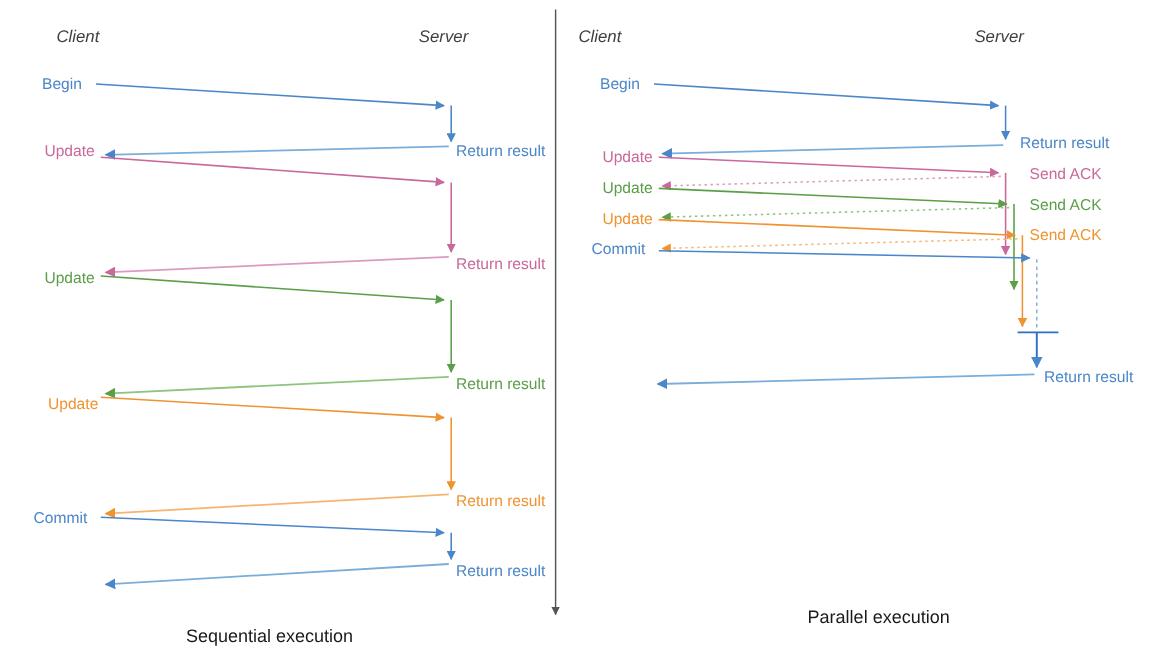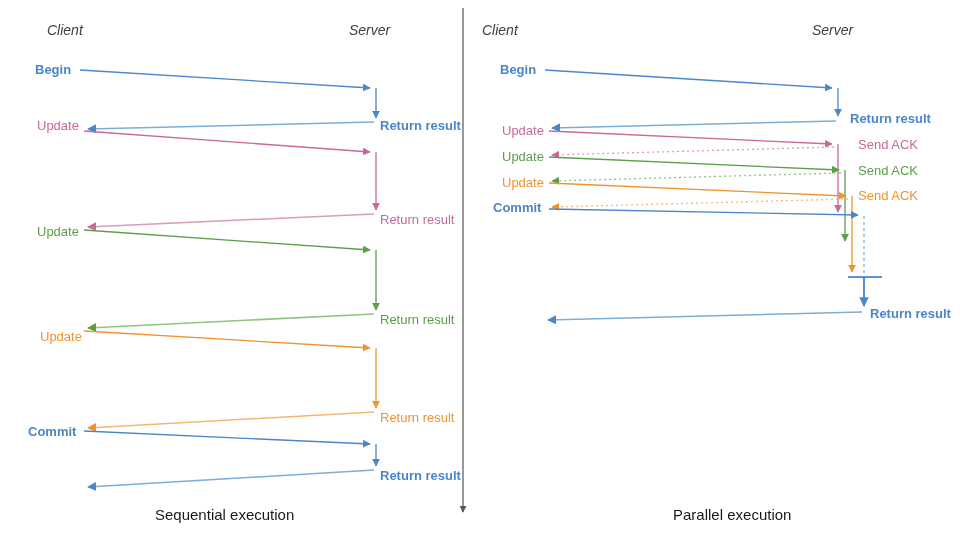--- a/index.html
+++ b/index.html
@@ -8,21 +8,21 @@
     width:960px;height:540px;background:#ffffff;
     font-family:"Liberation Sans","DejaVu Sans",sans-serif;
     overflow:hidden;position:relative;
   }
   #stage{position:relative;width:960px;height:540px;}
   svg.layer{position:absolute;top:0;left:0;width:960px;height:540px;}
   .txt{position:absolute;white-space:nowrap;font-size:13px;line-height:13px;}
   .role{font-style:italic;font-size:14px;color:#404040;}
   .caption{font-size:15px;color:#1a1a1a;}
   .timelbl{font-size:13px;color:#1a1a1a;}
-  .c-blue{color:#4a86c8;font-weight:bold;}
+  .c-blue{color:#4a86c8;}
   .c-pink{color:#c9689a;}
   .c-green{color:#5a9e48;}
   .c-orange{color:#ef9331;}
 </style>
 </head>
 <body>
 
 <div id="stage">
 
   <svg class="layer" viewBox="0 0 960 540">
@@ -125,21 +125,21 @@
   <div class="txt c-green" style="left:37px;  top:225px;">Update</div>
   <div class="txt c-orange" style="left:40px;  top:330px;">Update</div>
   <div class="txt c-blue" style="left:28px;  top:425px;">Commit</div>
 
   <div class="txt c-blue" style="left:380px; top:119px;">Return result</div>
   <div class="txt c-pink" style="left:380px; top:213px;">Return result</div>
   <div class="txt c-green" style="left:380px; top:313px;">Return result</div>
   <div class="txt c-orange" style="left:380px; top:411px;">Return result</div>
   <div class="txt c-blue" style="left:380px; top:469px;">Return result</div>
 
-  <div class="txt caption" style="left:155px; top:508px;">Sequential execution</div>
+  <div class="txt caption" style="left:155px; top:524px;">Sequential execution</div>
 
   <div class="txt timelbl" style="left:447px; top:548px;">Time</div>
 
   <div class="txt role" style="left:482px; top:24px;">Client</div>
   <div class="txt role" style="left:812px; top:24px;">Server</div>
 
   <div class="txt c-blue" style="left:500px; top:63px;">Begin</div>
   <div class="txt c-pink" style="left:502px; top:124px;">Update</div>
   <div class="txt c-green" style="left:502px; top:150px;">Update</div>
   <div class="txt c-orange" style="left:502px; top:176px;">Update</div>

